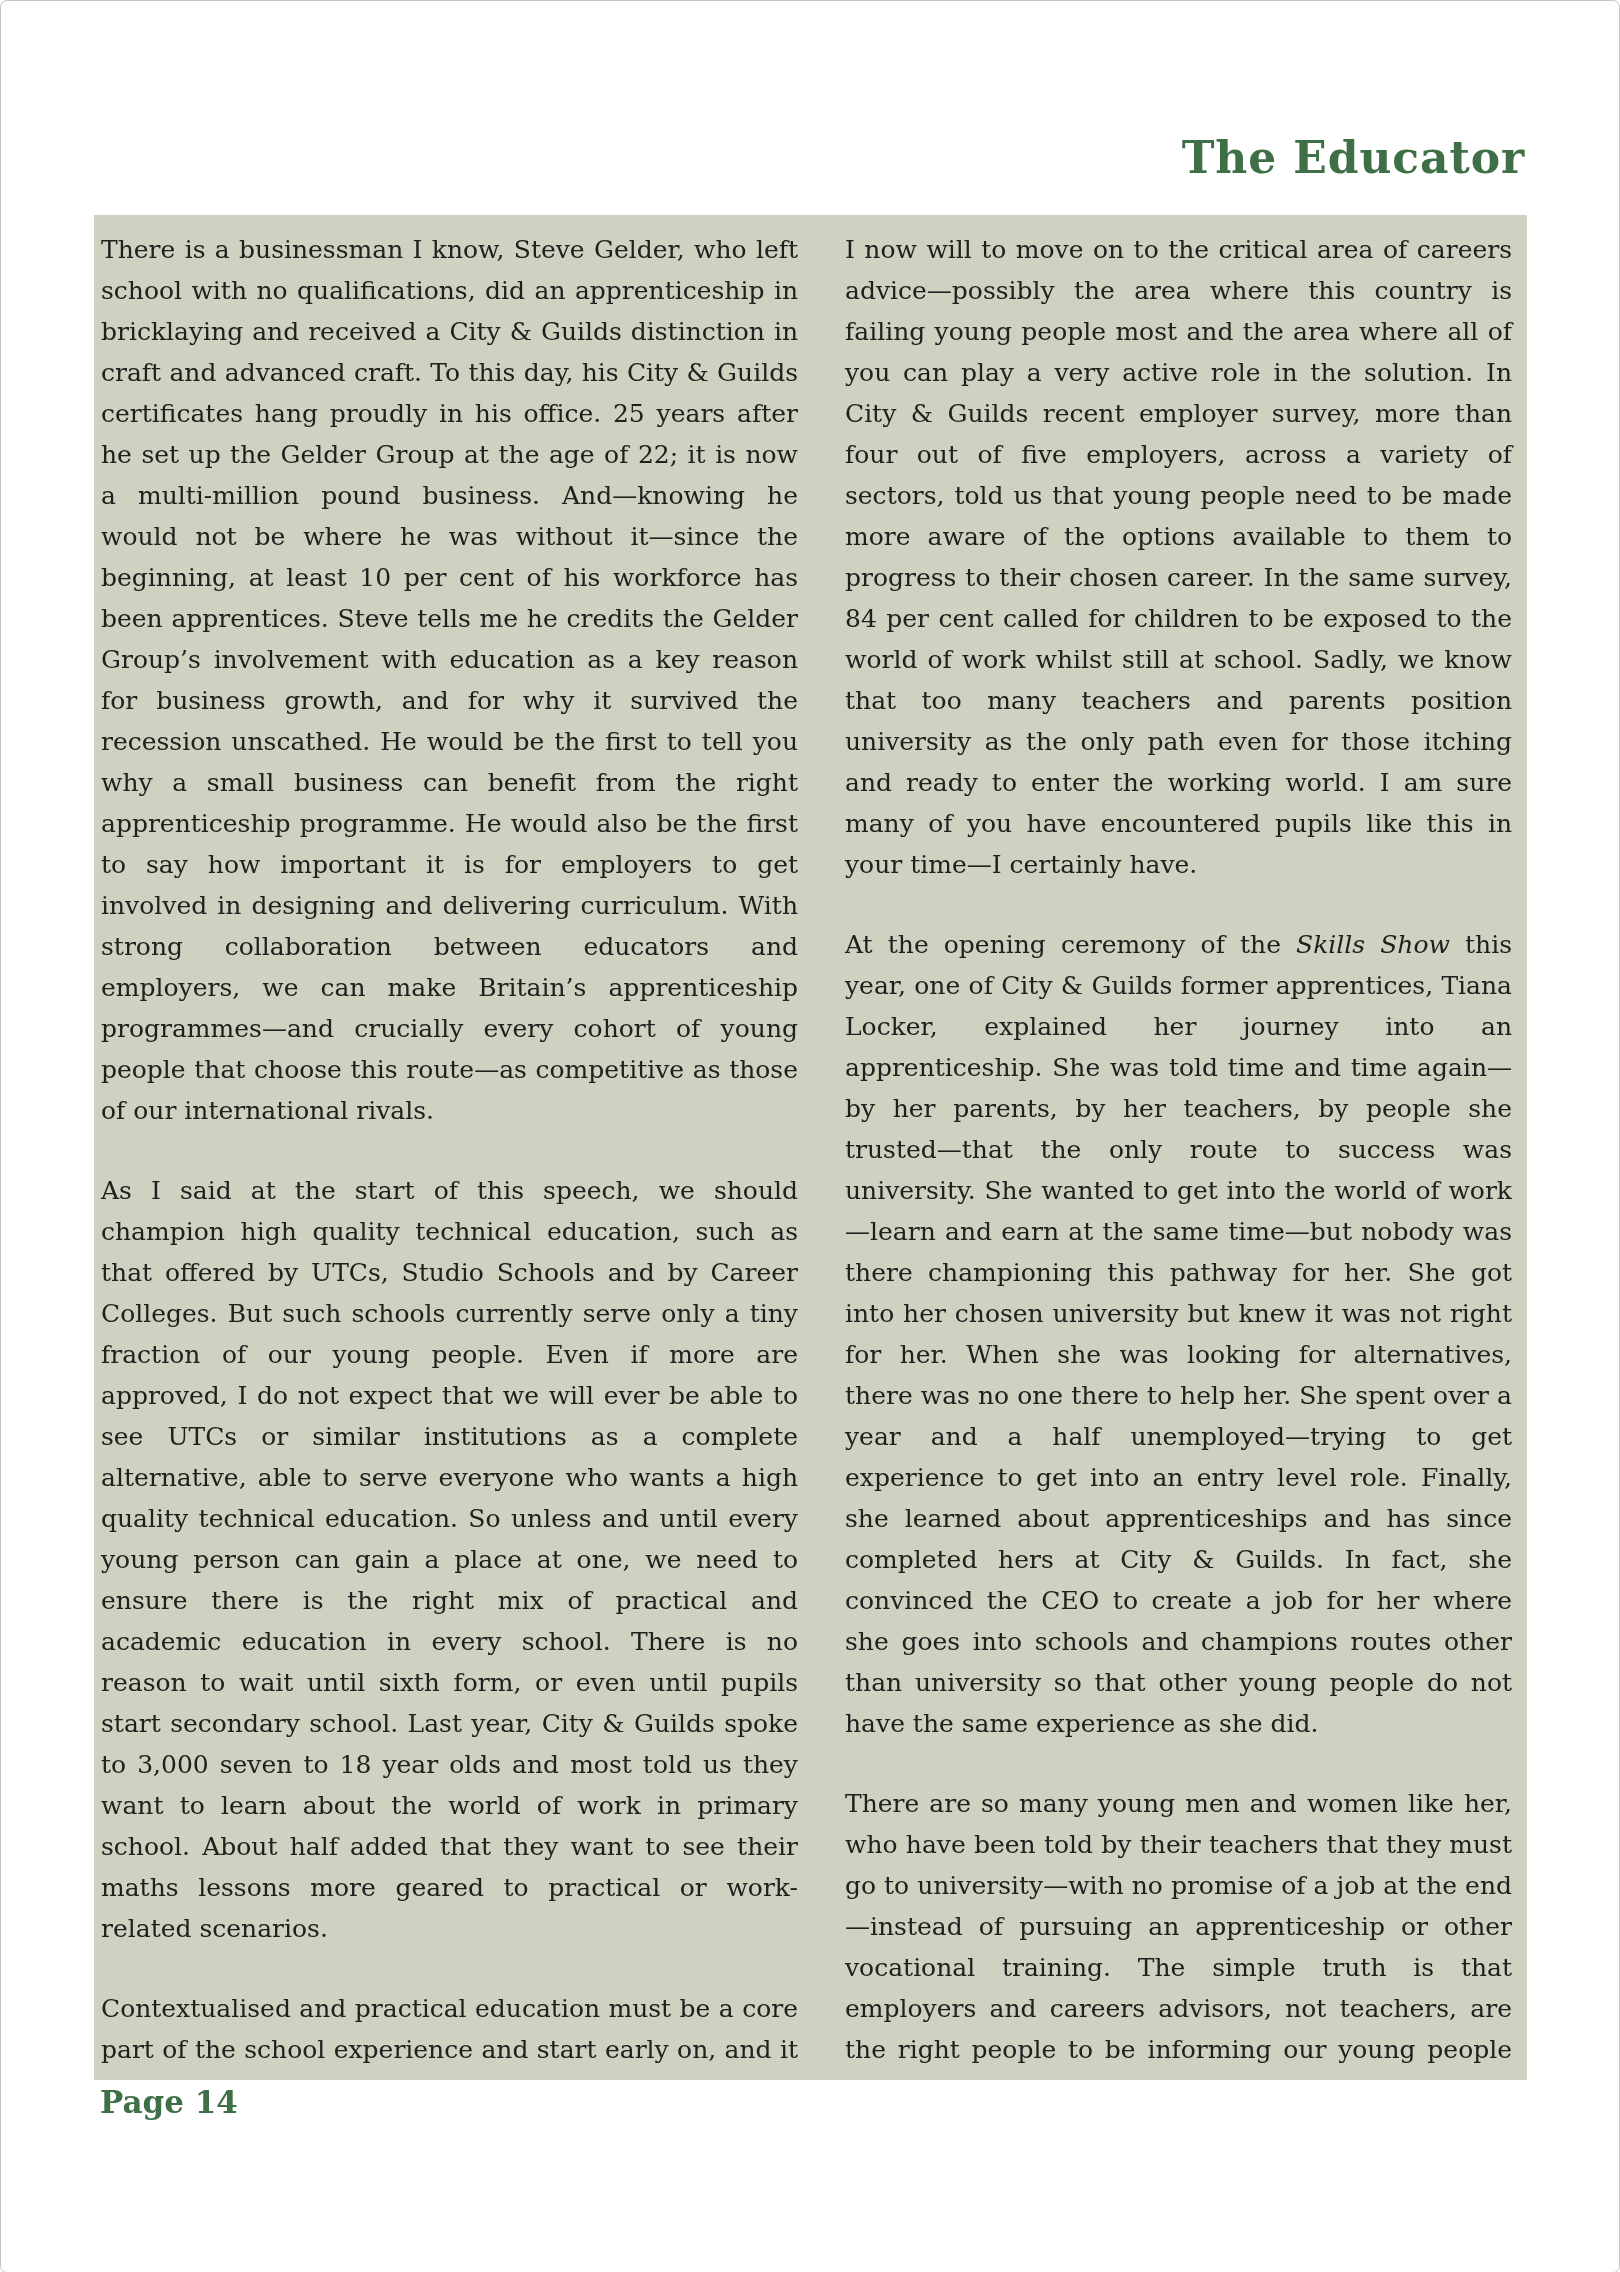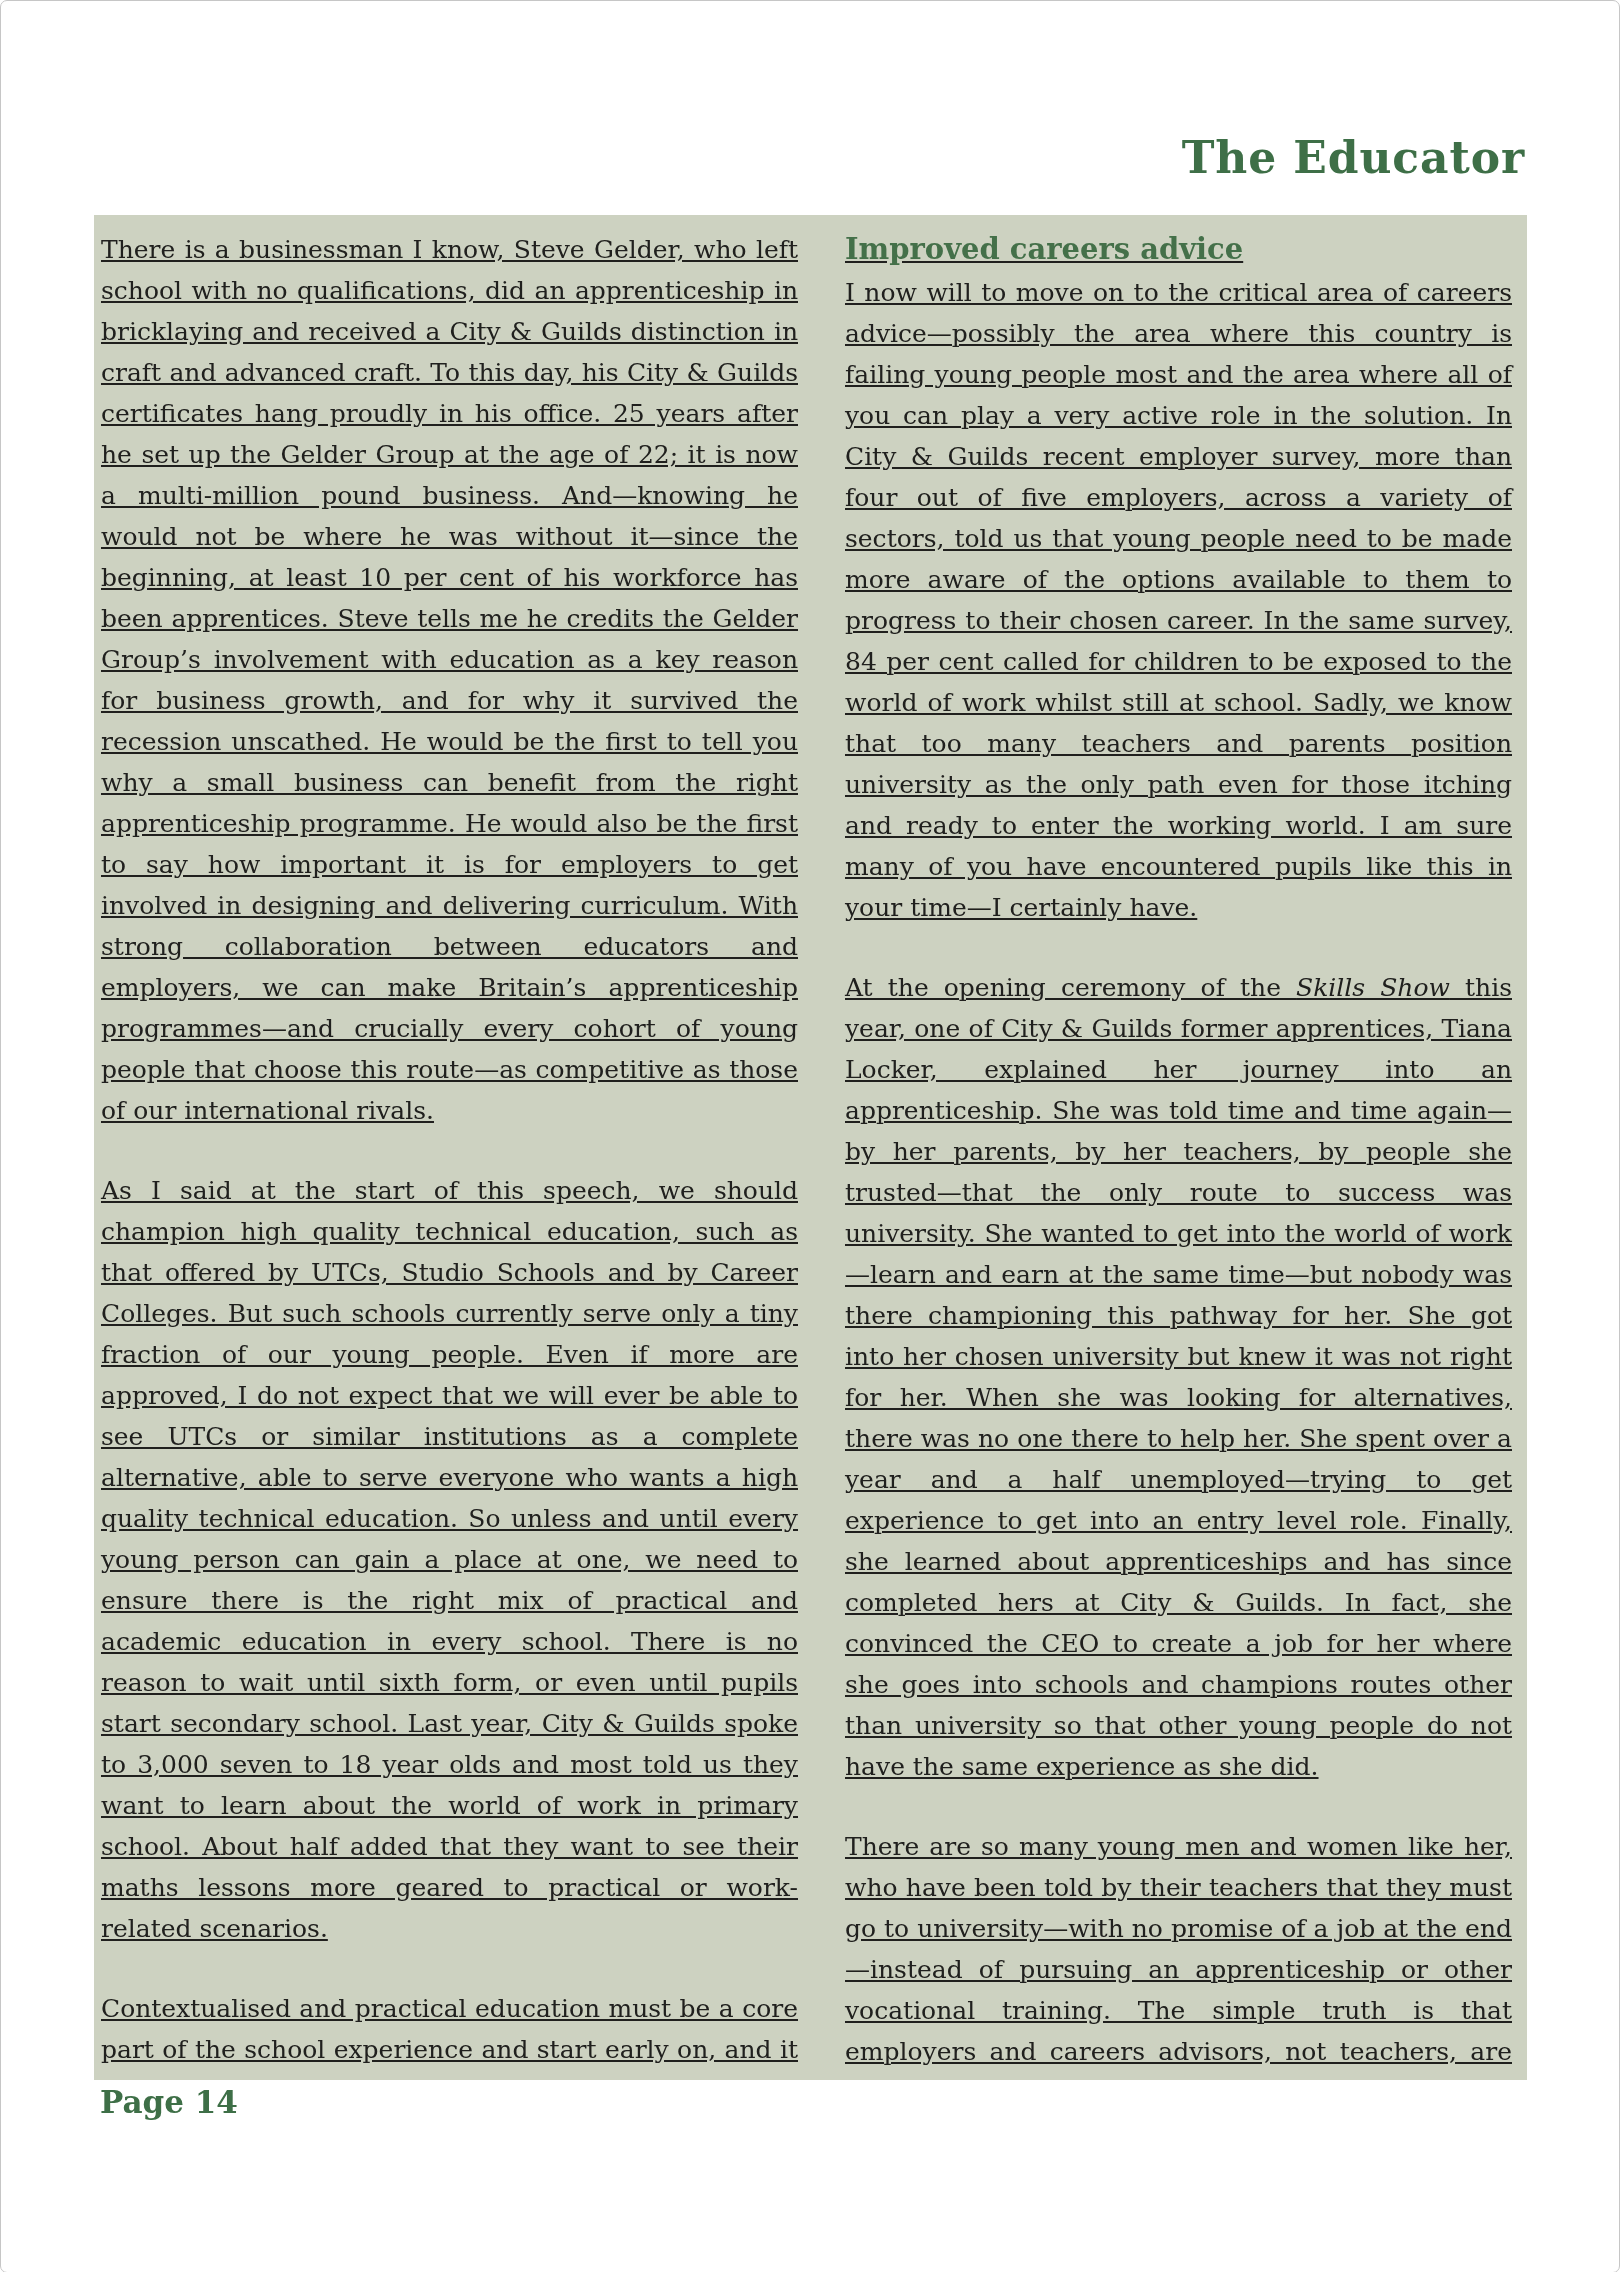--- a/index.html
+++ b/index.html
@@ -33,21 +33,21 @@
     left:93px;
     top:214px;
     width:1433px;
     height:1865px;
     background:var(--box-bg);
     display:flex;
     padding:14px 7px 0 7px;
     gap:47px;
     overflow:hidden;
   }
-  .col{color:var(--body-text);text-decoration:underline;}
+  .col{color:var(--body-text);}
   .col-left{width:697px;flex:none;}
   .col-right{width:667px;flex:none;}
   .col p{
     font-size:25px;
     line-height:41px;
     text-align:justify;
     margin:0 0 39px 0;
   }
   .col p em{font-style:italic;}
   .section-heading{
@@ -71,21 +71,20 @@
 
 <div class="masthead">The Educator</div>
 
 <div class="content-box">
   <div class="col col-left">
       <p><span>There is a businessman I know, Steve Gelder, who left school with no qualifications, did an apprenticeship in bricklaying and received a City &amp; Guilds distinction in craft and advanced craft. To this day, his City &amp; Guilds certificates hang proudly in his office. 25 years after he set up the Gelder Group at the age of 22; it is now a multi-million pound business. And—knowing he would not be where he was without it—since the beginning, at least 10 per cent of his workforce has been apprentices. Steve tells me he credits the Gelder Group’s involvement with education as a key reason for business growth, and for why it survived the recession unscathed. He would be the first to tell you why a small business can benefit from the right apprenticeship programme. He would also be the first to say how important it is for employers to get involved in designing and delivering curriculum. With strong collaboration between educators and employers, we can make Britain’s apprenticeship programmes—and crucially every cohort of young people that choose this route—as competitive as those of our international rivals.</span></p>
       <p><span>As I said at the start of this speech, we should champion high quality technical education, such as that offered by UTCs, Studio Schools and by Career Colleges. But such schools currently serve only a tiny fraction of our young people. Even if more are approved, I do not expect that we will ever be able to see UTCs or similar institutions as a complete alternative, able to serve everyone who wants a high quality technical education. So unless and until every young person can gain a place at one, we need to ensure there is the right mix of practical and academic education in every school. There is no reason to wait until sixth form, or even until pupils start secondary school. Last year, City &amp; Guilds spoke to 3,000 seven to 18 year olds and most told us they want to learn about the world of work in primary school. About half added that they want to see their maths lessons more geared to practical or work-related scenarios.</span></p>
       <p><span>Contextualised and practical education must be a core part of the school experience and start early on, and it must be built on the foundation of strong numeracy and literacy. When it comes to the curriculum, intellectual rigour, as our Educational Secretary is so very keen on reminding us, is absolutely important. But critically I would argue that we need to create a stimulating, creative and challenging curriculum that stretches young people and </span></p>
     </div>
   <div class="col col-right">
-    <div class="section-heading">Improved careers advice</div>
     <div>
         <p><span>I now will to move on to the critical area of careers advice—possibly the area where this country is failing young people most and the area where all of you can play a very active role in the solution. In City &amp; Guilds recent employer survey, more than four out of five employers, across a variety of sectors, told us that young people need to be made more aware of the options available to them to progress to their chosen career. In the same survey, 84 per cent called for children to be exposed to the world of work whilst still at school. Sadly, we know that too many teachers and parents position university as the only path even for those itching and ready to enter the working world. I am sure many of you have encountered pupils like this in your time—I certainly have.</span></p>
         <p><span>At the opening ceremony of the </span><em>Skills Show</em><span> this year, one of City &amp; Guilds former apprentices, Tiana Locker, explained her journey into an apprenticeship. She was told time and time again—by her parents, by her teachers, by people she trusted—that the only route to success was university. She wanted to get into the world of work—learn and earn at the same time—but nobody was there championing this pathway for her. She got into her chosen university but knew it was not right for her. When she was looking for alternatives, there was no one there to help her. She spent over a year and a half unemployed—trying to get experience to get into an entry level role. Finally, she learned about apprenticeships and has since completed hers at City &amp; Guilds. In fact, she convinced the CEO to create a job for her where she goes into schools and champions routes other than university so that other young people do not have the same experience as she did.</span></p>
         <p><span>There are so many young men and women like her, who have been told by their teachers that they must go to university—with no promise of a job at the end—instead of pursuing an apprenticeship or other vocational training. The simple truth is that employers and careers advisors, not teachers, are the right people to be informing our young people about their career choices. Teachers and schools play a critical role in facilitating this. But the simple truth is that most teachers have taken a purely academic route themselves and many of them have spent their entire working lives as teachers. So, with the best possible intentions, they promote university and academia to their students. Interestingly FE lecturers often come from industry and many of the best FE colleges encourage their teachers to keep up their links with the workplace to ensure they are</span></p>
       </div>
   </div>
 </div>
 
 <div class="page-footer">Page 14</div>
 

